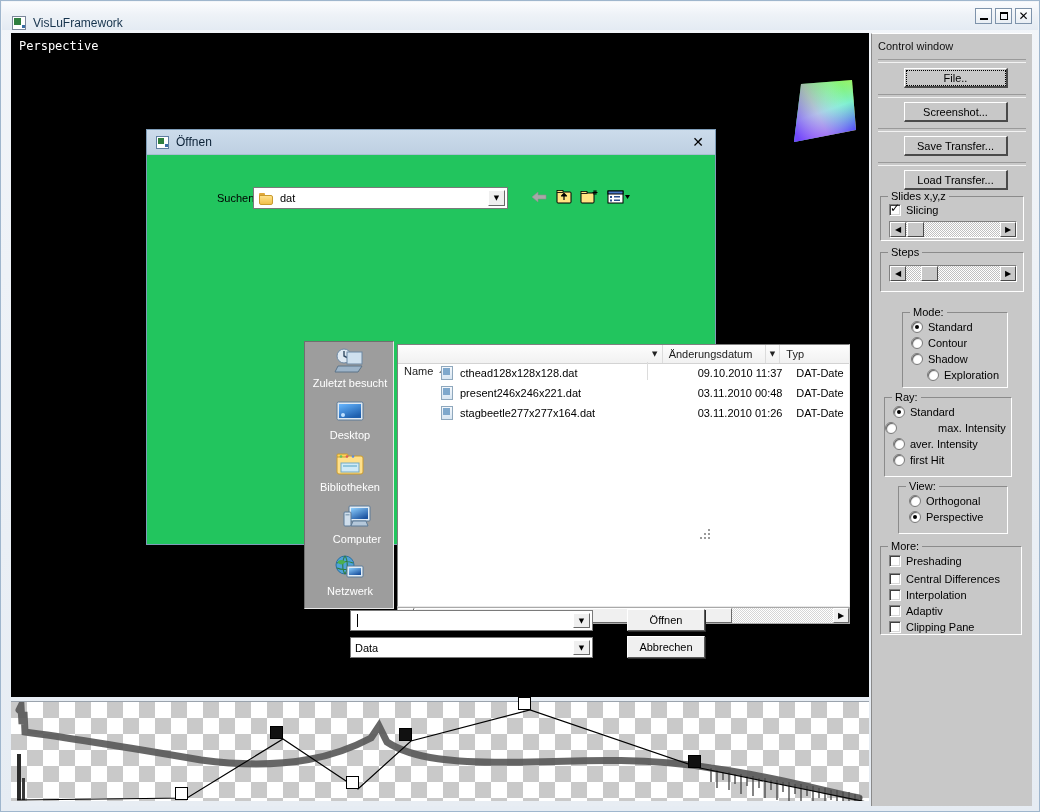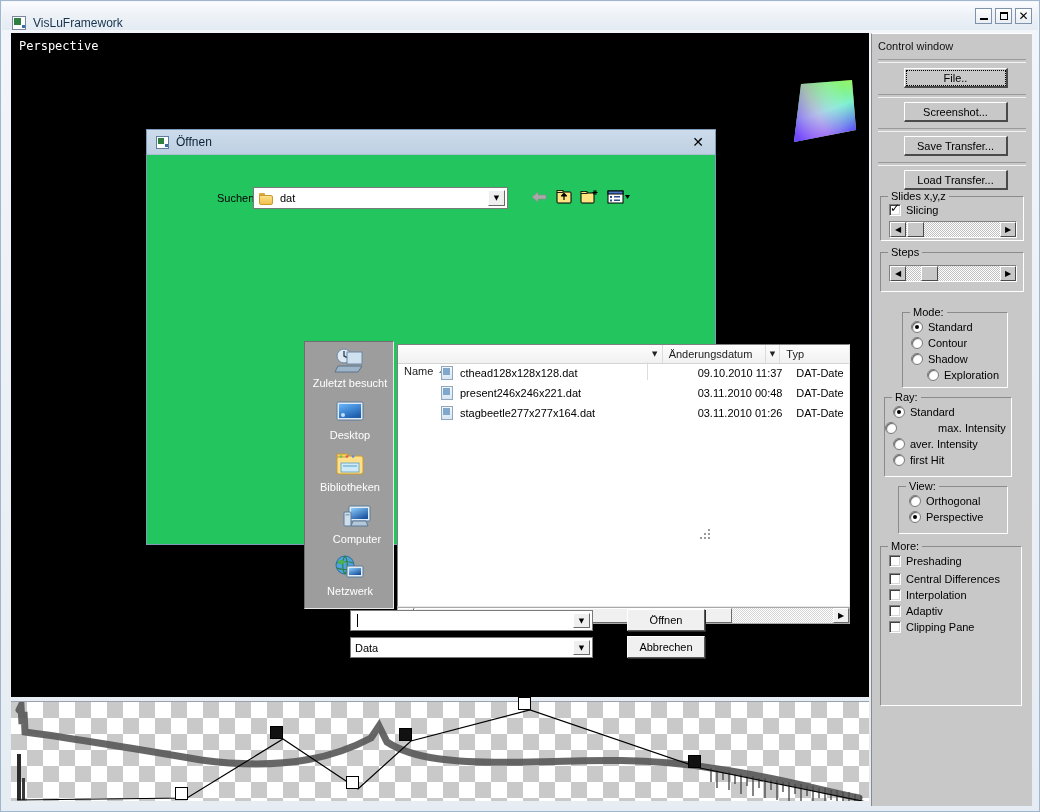--- a/index.html
+++ b/index.html
@@ -574,21 +574,21 @@
         <div class="rad-row" style="left:10px; top:8px;">
           <span class="radio"></span>
           <span>Orthogonal</span>
         </div>
         <div class="rad-row" style="left:10px; top:24px;">
           <span class="radio on"></span>
           <span>Perspective</span>
         </div>
       </div>
 
-      <div class="group" style="left:8px; top:512px; width:142px; height:160px;">
+      <div class="group" style="left:8px; top:512px; width:142px; height:89px;">
         <span class="grp-inner"></span>
         <span class="grp-label">More:</span>
         <div class="chk-row" style="left:8px; top:8px;">
           <span class="chkbox"></span>
           <span>Preshading</span>
         </div>
         <div class="chk-row" style="left:8px; top:26px;">
           <span class="chkbox"></span>
           <span>Central Differences</span>
         </div>

